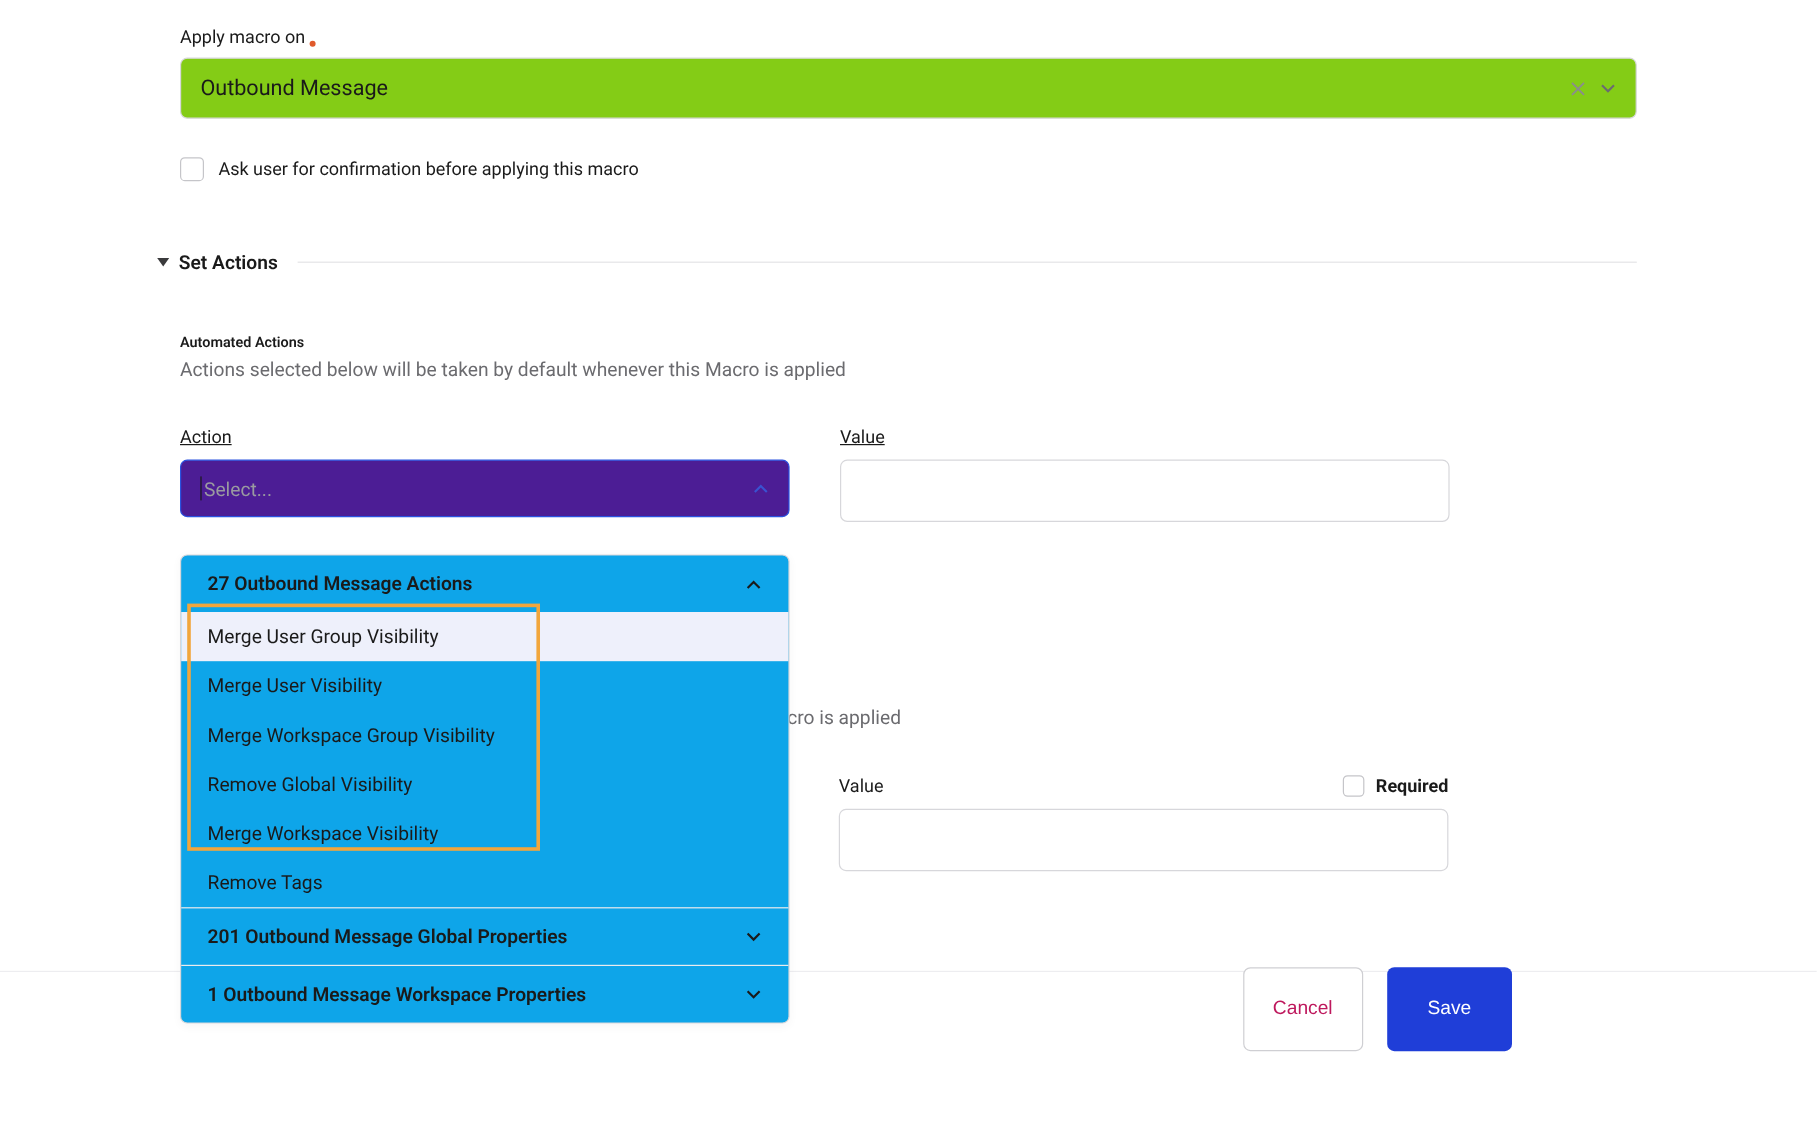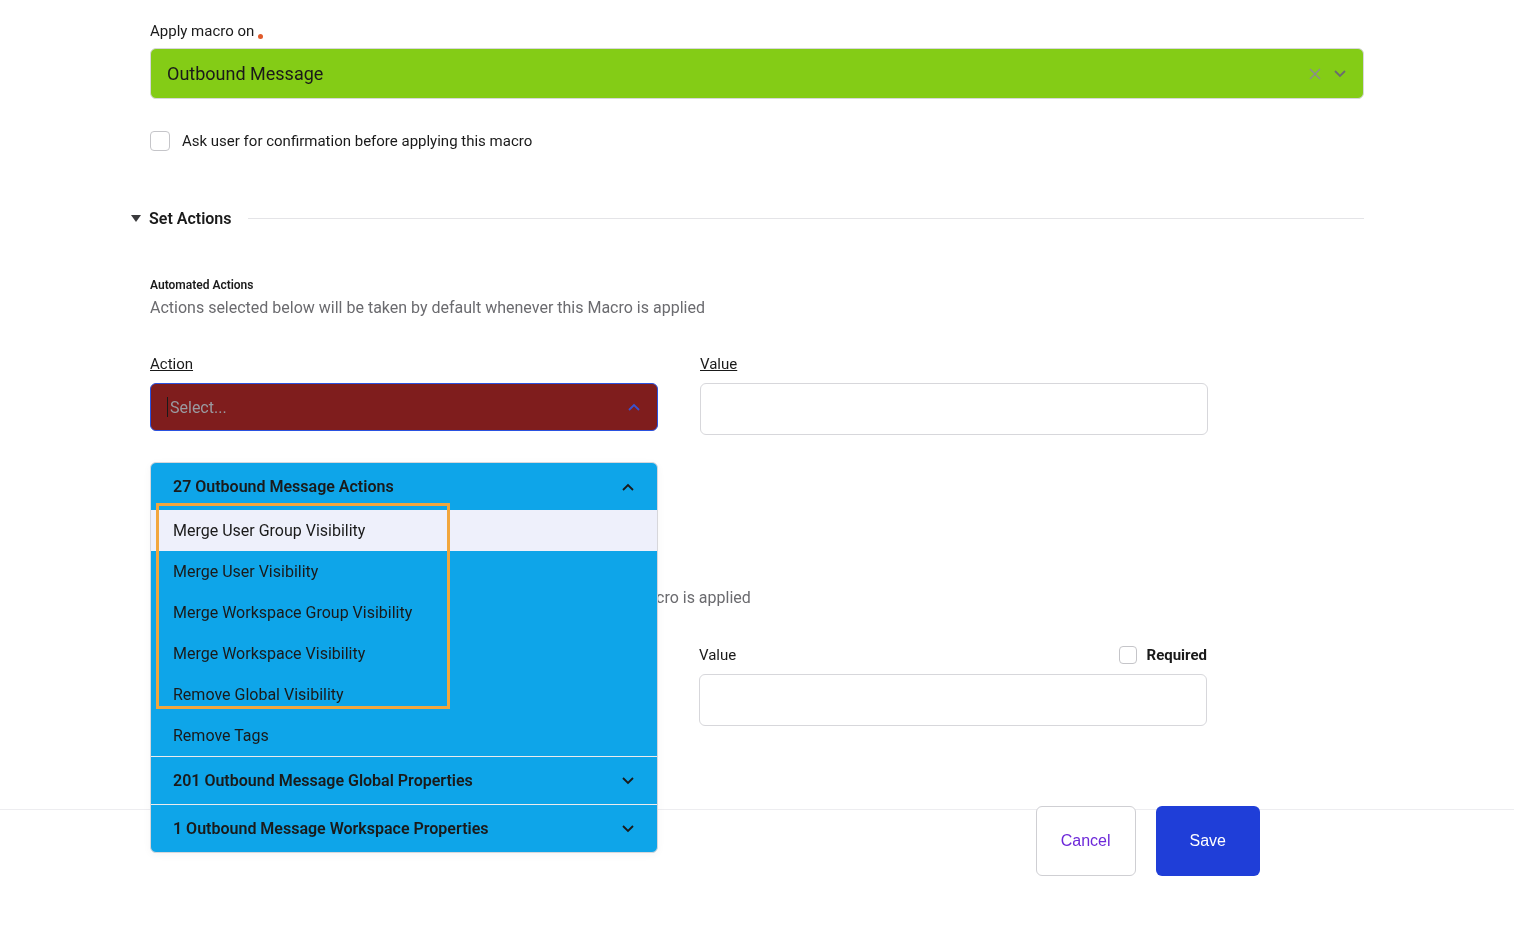--- a/index.html
+++ b/index.html
@@ -126,21 +126,21 @@
       text-decoration: underline;
     }
     .action-select {
       border: 1.5px solid #2a52e0;
       border-radius: 6px;
       padding: 13px 16px;
       display: flex;
       align-items: center;
       justify-content: space-between;
       cursor: pointer;
-      background: #7f1d1d;
+      background: #4c1d95;
     }
     .action-select .placeholder {
       color: #9a9aa0;
       font-size: 16px;
     }
     .action-select .cursor-bar {
       width: 1px;
       height: 20px;
       background: #1a1a1a;
       margin-right: 2px;
@@ -248,21 +248,21 @@
       padding: 10px 24px;
       border-radius: 6px;
       font-size: 16px;
       font-weight: 500;
       cursor: pointer;
       border: none;
     }
     .btn-cancel {
       background: #fff;
       border: 1px solid #cfcfd3;
-      color: #6d28d9;
+      color: #be185d;
     }
     .btn-save {
       background: #1f3ed8;
       color: #fff;
       padding: 26px 34px;
     }
     svg {
       display: block;
     }
   </style>
@@ -345,22 +345,22 @@
     <span>27 Outbound Message Actions</span>
     <span>
       <svg width="14" height="10" viewBox="0 0 14 10">
           <path d="M2 8 L7 3 L12 8" stroke="#1a1a1a" stroke-width="1.8" fill="none"></path>
         </svg>
     </span>
   </div>
   <div class="dropdown-item highlighted">Merge User Group Visibility</div>
   <div class="dropdown-item">Merge User Visibility</div>
   <div class="dropdown-item">Merge Workspace Group Visibility</div>
+  <div class="dropdown-item">Remove Global Visibility</div>
   <div class="dropdown-item">Merge Workspace Visibility</div>
-  <div class="dropdown-item">Remove Global Visibility</div>
   <div class="dropdown-item">Remove Tags</div>
   <div class="dropdown-group-header">
     <span>201 Outbound Message Global Properties</span>
     <span>
       <svg width="14" height="10" viewBox="0 0 14 10">
           <path d="M2 2 L7 7 L12 2" stroke="#1a1a1a" stroke-width="1.8" fill="none"></path>
         </svg>
     </span>
   </div>
   <div class="dropdown-group-header">

